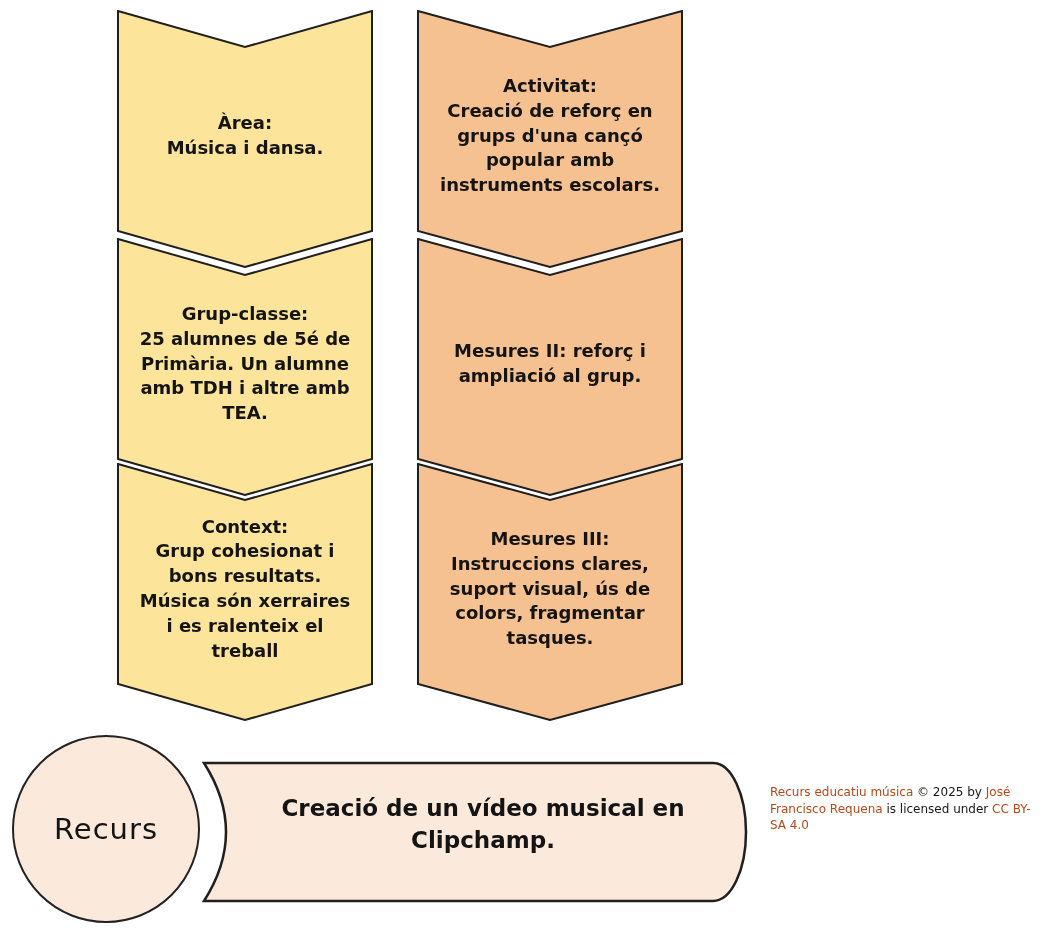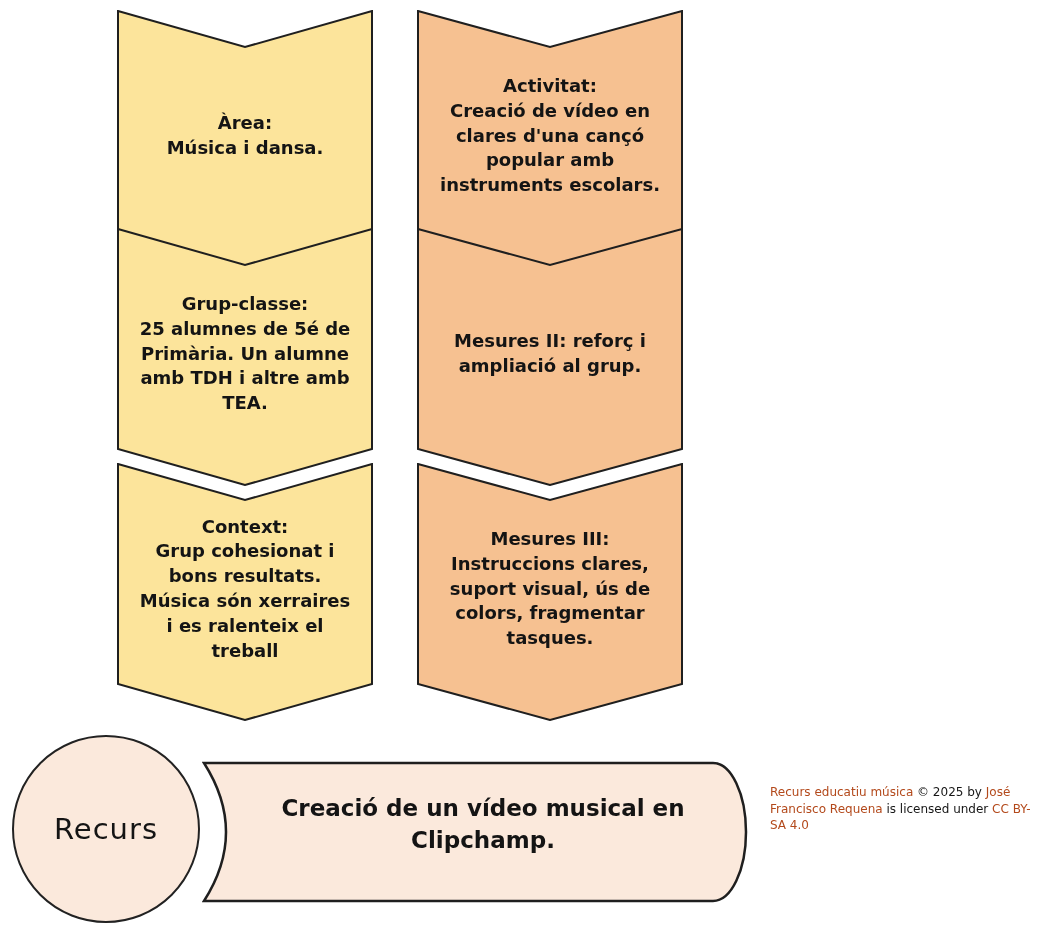--- a/index.html
+++ b/index.html
@@ -24,21 +24,21 @@
     font-weight: bold;
     font-size: 18px;
     line-height: 1.38;
     color: #141414;
     padding: 32px 20px 4px 20px;
     white-space: pre-line;
   }
   .col-left  { left: 117px; width: 256px; height: 258px; padding-left: 24px; }
   .col-right { left: 417px; width: 266px; height: 258px; }
   .row-1 { top: 10px; }
-  .row-2 { top: 228px; }
+  .row-2 { top: 238px; }
   .row-3 { top: 463px; }
 
   .recurs-circle {
     position: absolute;
     left: 12px; top: 735px;
     width: 188px; height: 188px;
     border: 2px solid #222222;
     border-radius: 50%;
     background: #FBE9DC;
     display: flex;
@@ -103,21 +103,21 @@
     </svg>
     <div class="chevron-text">Context:
 Grup cohesionat i bons resultats. Música són xerraires i es ralenteix el treball</div>
   </div>
 
   <div class="chevron-card col-right row-1">
     <svg viewBox="0 0 266 258">
       <polygon points="1,1 133,37 265,1 265,221 133,257 1,221" stroke="#1F1F1F" stroke-width="2" stroke-linejoin="miter" fill="#F6C191"></polygon>
     </svg>
     <div class="chevron-text">Activitat:
-Creació de vídeo en clares d'una cançó popular amb instruments escolars.</div>
+Creació de reforç en grups d'una cançó popular amb instruments escolars.</div>
   </div>
 
   <div class="chevron-card col-right row-2">
     <svg viewBox="0 0 266 258">
       <polygon points="1,1 133,37 265,1 265,221 133,257 1,221" stroke="#1F1F1F" stroke-width="2" stroke-linejoin="miter" fill="#F6C191"></polygon>
     </svg>
     <div class="chevron-text">Mesures II: reforç i ampliació al grup.</div>
   </div>
 
   <div class="chevron-card col-right row-3">

